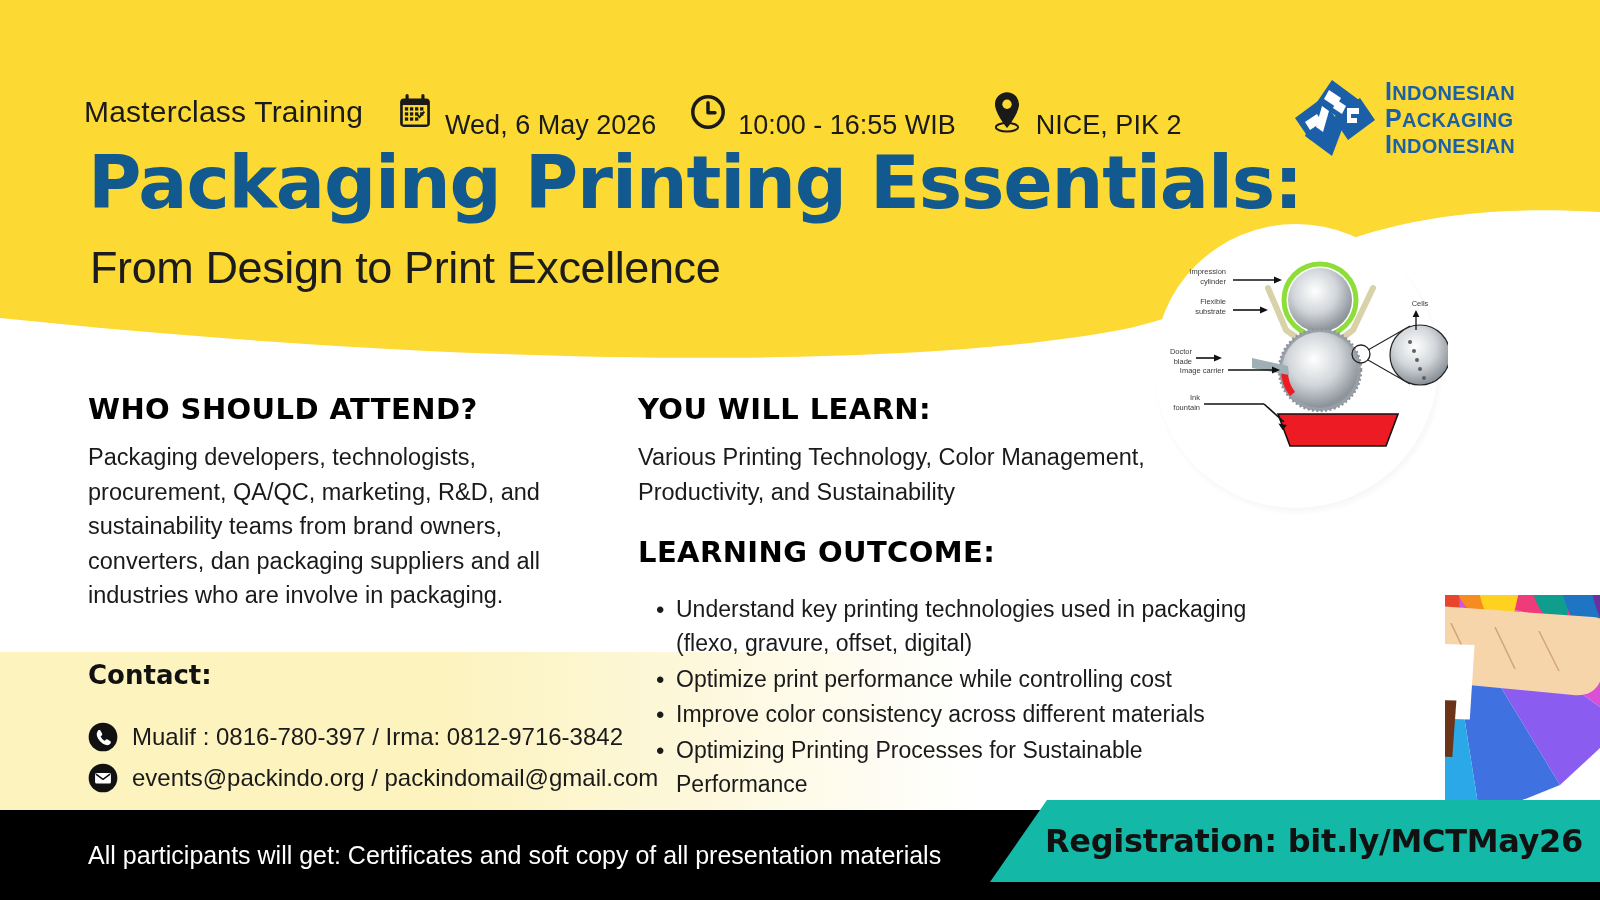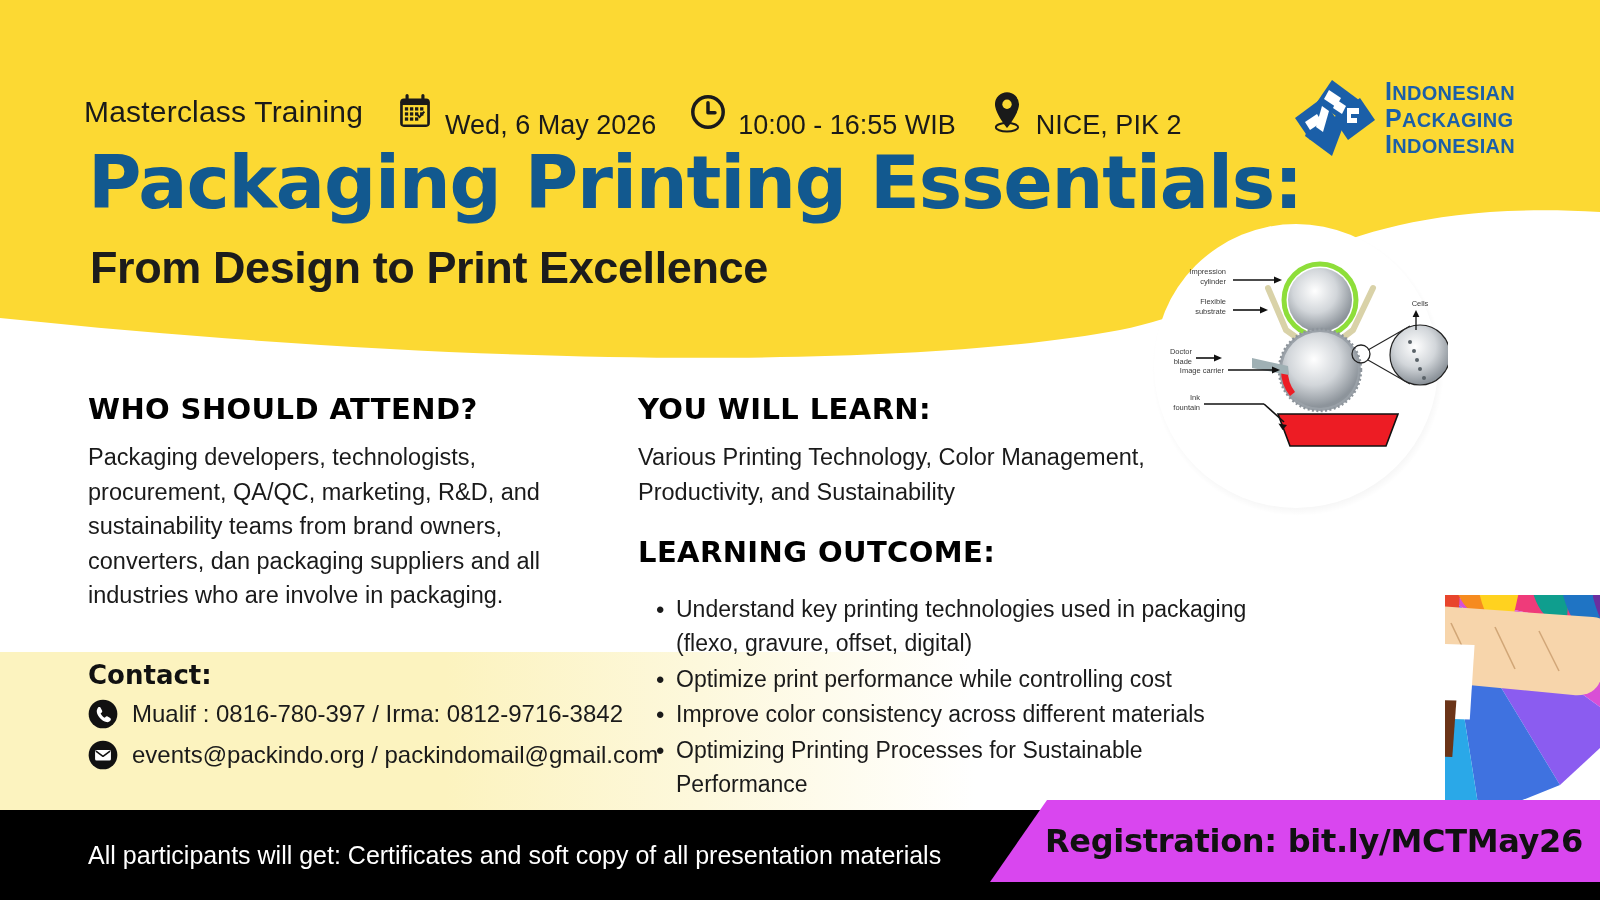--- a/index.html
+++ b/index.html
@@ -42,21 +42,21 @@
   .ico { display: inline-block; line-height: 0; }
 
   .title-main {
     position: absolute; left: 88px; top: 140px;
     font-size: 73px; font-weight: 700; color: #12598f;
     letter-spacing: -1.2px; white-space: nowrap;
     font-family: "DejaVu Sans", sans-serif;
   }
   .title-sub {
     position: absolute; left: 90px; top: 242px;
-    font-size: 45px; font-weight: 700; color: #1c1c1c;
+    font-size: 45px; font-weight: 400; color: #1c1c1c;
     letter-spacing: -0.4px; white-space: nowrap;
   }
 
   
   .logo-wrap {
     position: absolute; right: 85px; top: 78px;
     display: flex; gap: 10px; z-index: 7;
   }
   .logo-text { display: flex; flex-direction: column; line-height: 1.06; }
   .logo-text span {
@@ -92,38 +92,38 @@
 
   
   .contact-band {
     position: absolute; left: 0; top: 652px; width: 1060px; height: 158px;
     background: linear-gradient(to right, #fcf3bf 0%, #fcf3bf 42%, #fdf8dc 66%, #ffffff 92%);
     z-index: 4;
   }
   .contact-inner { position: absolute; left: 88px; top: 660px; z-index: 6; }
   .contact-title {
     font-size: 26px; font-weight: 800; color: #111;
-    font-family: "DejaVu Sans", sans-serif; margin-bottom: 9px;
+    font-family: "DejaVu Sans", sans-serif; margin-bottom: 32px;
   }
   .contact-line { display: flex; align-items: center; gap: 14px; margin-bottom: 11px; }
   .contact-line .ctxt { font-size: 24px; color: #1a1a1a; white-space: nowrap; }
 
   
   .black-bar {
     position: absolute; left: 0; bottom: 0; width: 1600px; height: 90px;
     background: #000; z-index: 8;
   }
   .black-bar .btxt {
     position: absolute; left: 88px; top: 50%; transform: translateY(-50%);
     color: #ffffff; font-size: 25px; white-space: nowrap;
   }
   .reg-banner {
     position: absolute; right: 0; bottom: 18px;
     width: 610px; height: 82px;
-    background: #d946ef;
+    background: #14b8a6;
     clip-path: polygon(57px 0, 100% 0, 100% 100%, 0 100%);
     z-index: 9;
     display: flex; align-items: center; justify-content: center;
   }
   .reg-banner .rtxt {
     font-size: 32px; font-weight: 800; color: #111;
     letter-spacing: -0.3px; white-space: nowrap;
     font-family: "DejaVu Sans", sans-serif; padding-left: 38px;
   }
 

